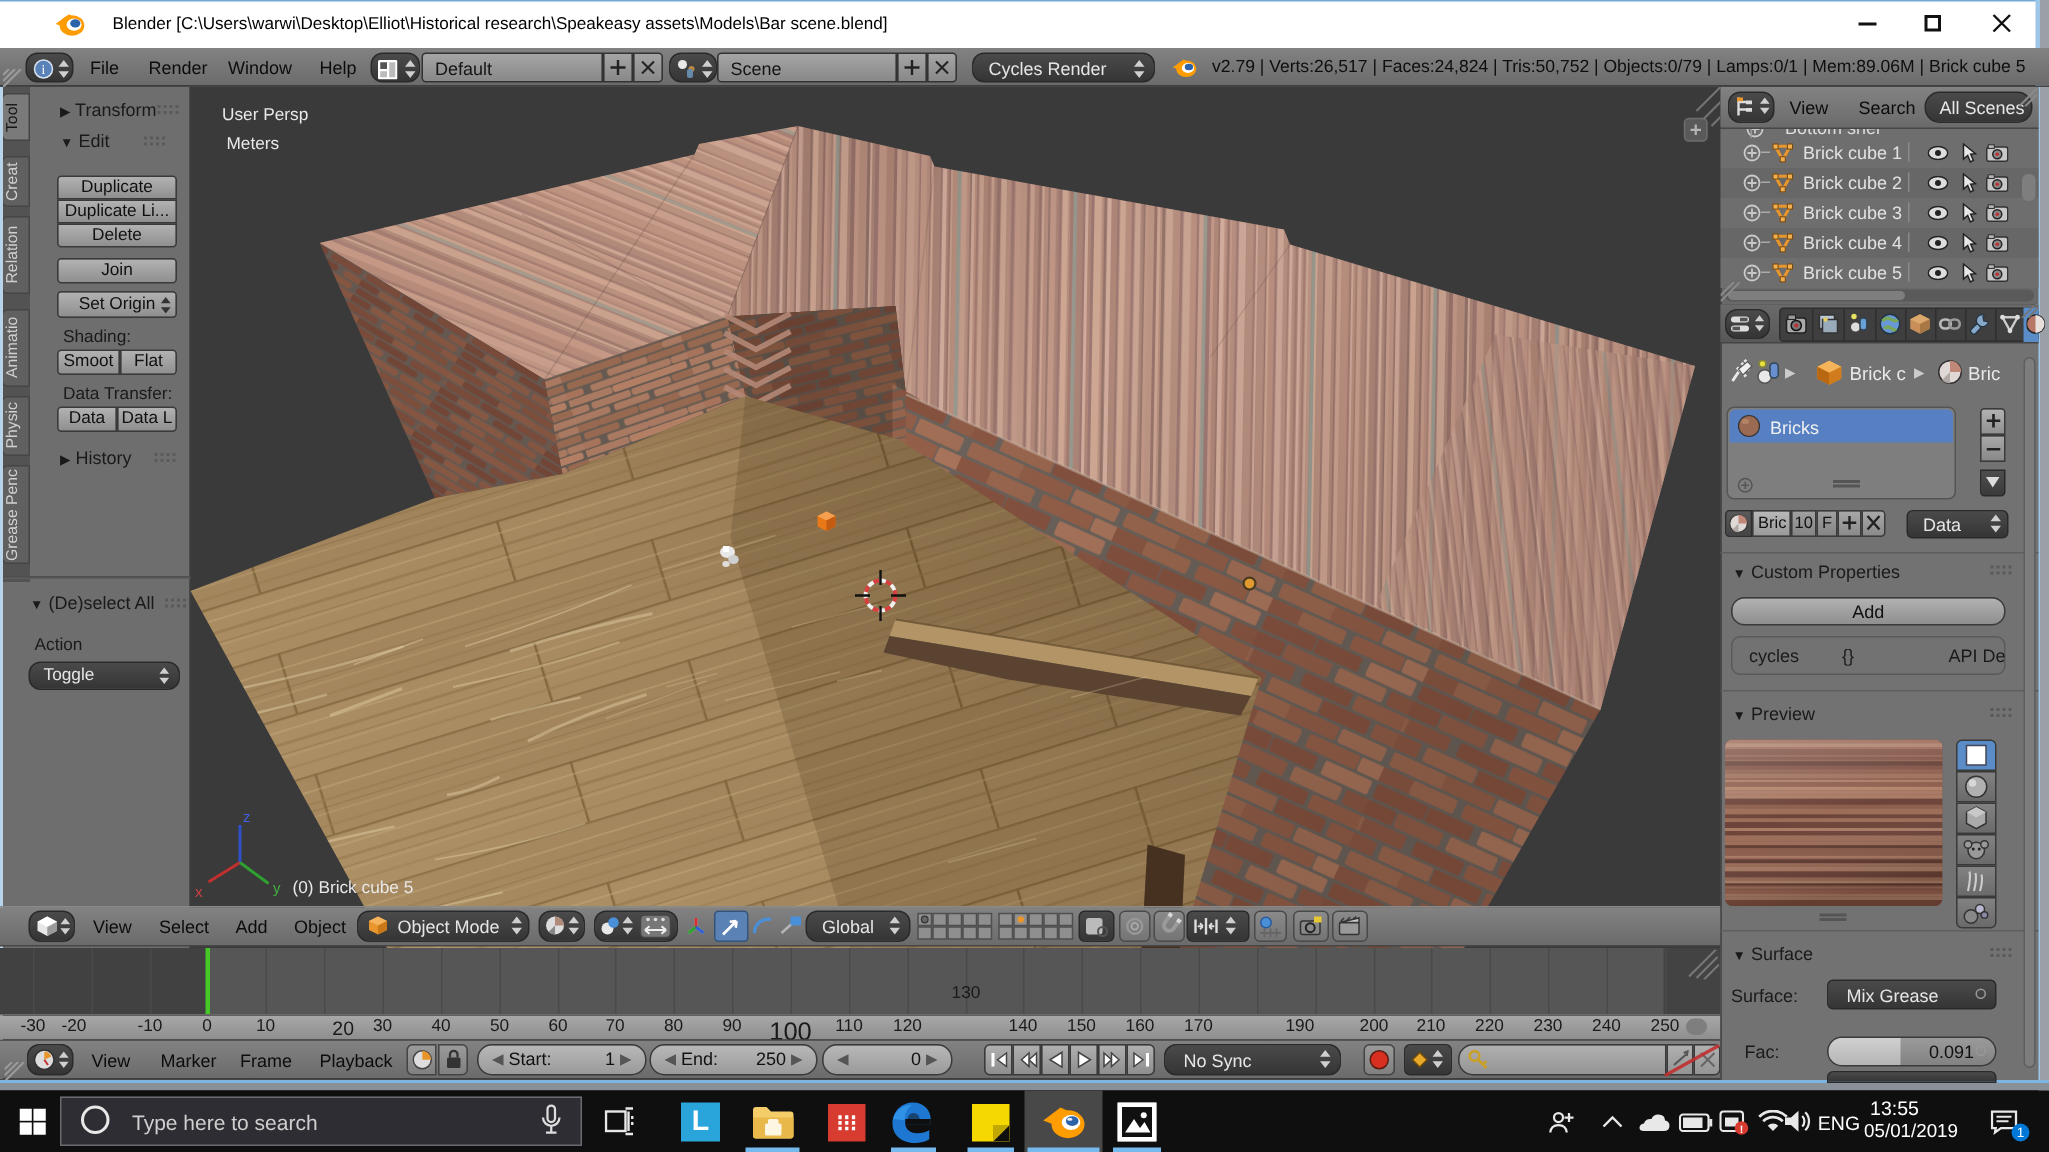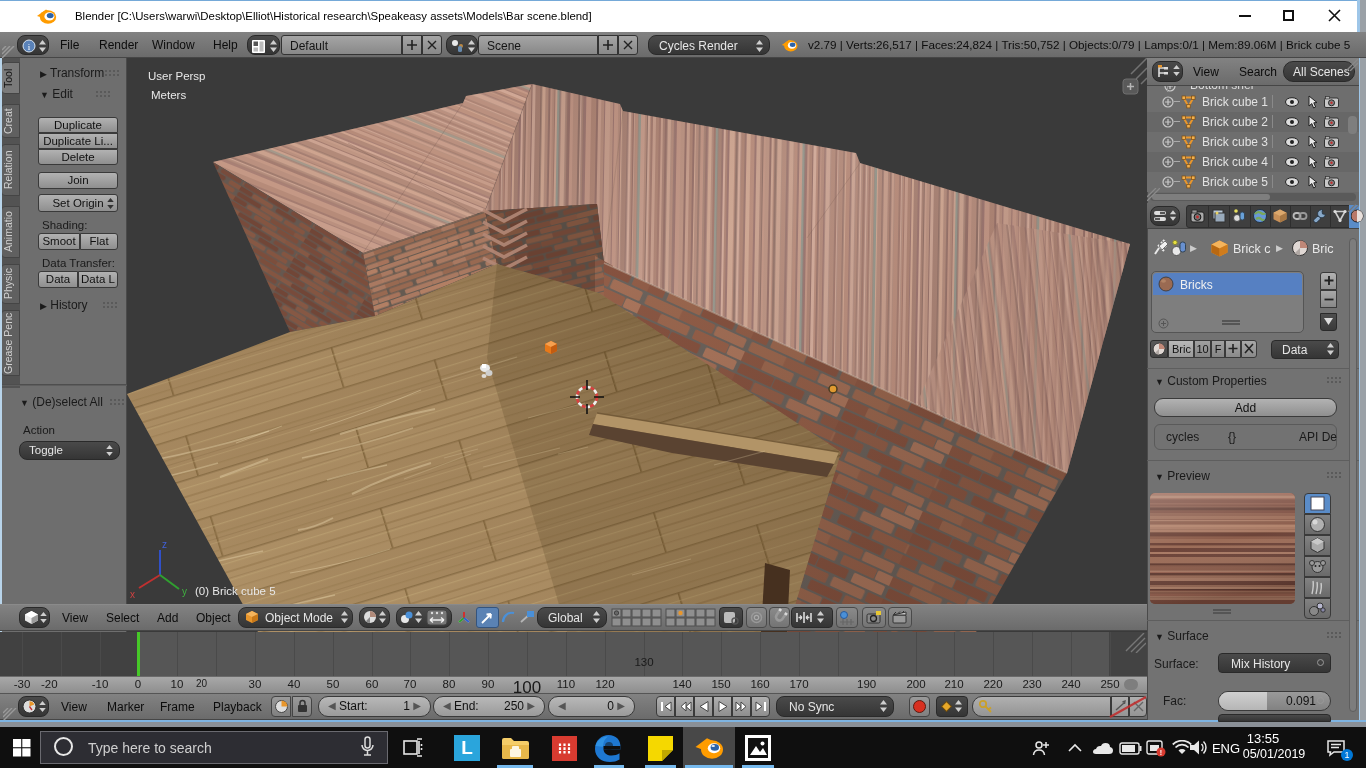--- a/index.html
+++ b/index.html
@@ -1222,21 +1222,21 @@
 <div class="a" style="left:1032px;top:632px;width:1px;height:44px;background:#4a4a4a"></div>
 <div class="a" style="left:1071px;top:632px;width:1px;height:44px;background:#4a4a4a"></div>
 <div class="a" style="left:1110px;top:632px;width:1px;height:44px;background:#4a4a4a"></div>
 <div class="a" style="left:137px;top:632px;width:3px;height:44px;background:#46c828"></div>
 <div class="a" style="left:0;top:676px;width:1147px;height:17px;background:linear-gradient(#a8a8a8,#8e8e8e);border-top:1px solid #6a6a6a"></div>
 <div class="a" style="left:2px;top:678px;width:40px;text-align:center;font-size:11.5px;color:#1a1a1a">-30</div>
 <div class="a" style="left:41px;top:678px;width:40px;text-align:left;font-size:11.5px;color:#1a1a1a">-20</div>
 <div class="a" style="left:80px;top:678px;width:40px;text-align:center;font-size:11.5px;color:#1a1a1a">-10</div>
 <div class="a" style="left:118px;top:678px;width:40px;text-align:center;font-size:11.5px;color:#1a1a1a">0</div>
 <div class="a" style="left:157px;top:678px;width:40px;text-align:center;font-size:11.5px;color:#1a1a1a">10</div>
-<div class="a" style="left:196px;top:678px;width:40px;text-align:left;font-size:10px;color:#1a1a1a">20</div>
+<div class="a" style="left:196px;top:678px;width:40px;text-align:right;font-size:13px;color:#1a1a1a">20</div>
 <div class="a" style="left:235px;top:678px;width:40px;text-align:center;font-size:11.5px;color:#1a1a1a">30</div>
 <div class="a" style="left:274px;top:678px;width:40px;text-align:center;font-size:11.5px;color:#1a1a1a">40</div>
 <div class="a" style="left:313px;top:678px;width:40px;text-align:center;font-size:11.5px;color:#1a1a1a">50</div>
 <div class="a" style="left:352px;top:678px;width:40px;text-align:center;font-size:11.5px;color:#1a1a1a">60</div>
 <div class="a" style="left:390px;top:678px;width:40px;text-align:center;font-size:11.5px;color:#1a1a1a">70</div>
 <div class="a" style="left:429px;top:678px;width:40px;text-align:center;font-size:11.5px;color:#1a1a1a">80</div>
 <div class="a" style="left:468px;top:678px;width:40px;text-align:center;font-size:11.5px;color:#1a1a1a">90</div>
 <div class="a" style="left:507px;top:678px;width:40px;text-align:center;font-size:17px;color:#1a1a1a">100</div>
 <div class="a" style="left:546px;top:678px;width:40px;text-align:center;font-size:11.5px;color:#1a1a1a">110</div>
 <div class="a" style="left:585px;top:678px;width:40px;text-align:center;font-size:11.5px;color:#1a1a1a">120</div>
@@ -1767,21 +1767,21 @@
 <svg class="a" style="left:1304px;top:598px" width="27" height="21" viewBox="0 0 27 21">
     <circle cx="10" cy="13" r="4.5" fill="#888" stroke="#333"></circle>
     <circle cx="16" cy="8" r="3" fill="#b8b8d0" stroke="#333"></circle>
     <circle cx="19" cy="12" r="2.2" fill="#8888a8" stroke="#333"></circle>
   </svg>
 <div class="a" style="left:1213px;top:609px;width:18px;height:2px;background:#555;box-shadow:0 3px 0 #555"></div>
 <div class="a" style="left:1147px;top:620px;width:212px;height:1px;background:#5e5e5e"></div>
 <div class="a" style="left:1155px;top:629px;color:#1a1a1a;font-size:12px"><span style="font-size:9px">▼</span> Surface</div>
 <div class="a" style="left:1327px;top:632px;width:14px;height:6px;border-top:2px dotted #5a5a5a;border-bottom:2px dotted #5a5a5a"></div>
 <div class="a" style="left:1154px;top:657px;color:#1a1a1a;font-size:12px">Surface:</div>
-<div class="a dk" style="left:1218px;top:653px;width:113px;height:20px;font-size:12px;padding:3px 0 0 12px;border-radius:4px">Mix History</div>
+<div class="a dk" style="left:1218px;top:653px;width:113px;height:20px;font-size:12px;padding:3px 0 0 12px;border-radius:4px">Mix Grease</div>
 <div class="a" style="left:1317px;top:659px;width:7px;height:7px;border:1.5px solid #999;border-radius:50%"></div>
 <div class="a" style="left:1163px;top:694px;color:#1a1a1a;font-size:12px">Fac:</div>
 <div class="a" style="left:1218px;top:691px;width:113px;height:20px;background:linear-gradient(#9a9a9a,#828282);border:1px solid #3a3a3a;border-radius:10px;overflow:hidden">
     <div style="position:absolute;left:0;top:0;width:48px;height:20px;background:linear-gradient(#d0d0d0,#b2b2b2)"></div>
     <div style="position:absolute;right:14px;top:2px;font-size:12px;color:#111">0.091</div>
   </div>
 <div class="a" style="left:1317px;top:697px;width:7px;height:7px;border:1.5px solid #999;border-radius:50%"></div>
 <div class="a dk" style="left:1218px;top:714px;width:113px;height:8px;border-radius:4px 4px 0 0"></div>
 <div class="a" style="left:1349px;top:238px;width:8px;height:474px;background:#7d7d7d;border-radius:4px;border:1px solid #5e5e5e"></div>
 <svg class="a" style="left:1347px;top:204px" width="12" height="8" viewBox="0 0 12 8">

